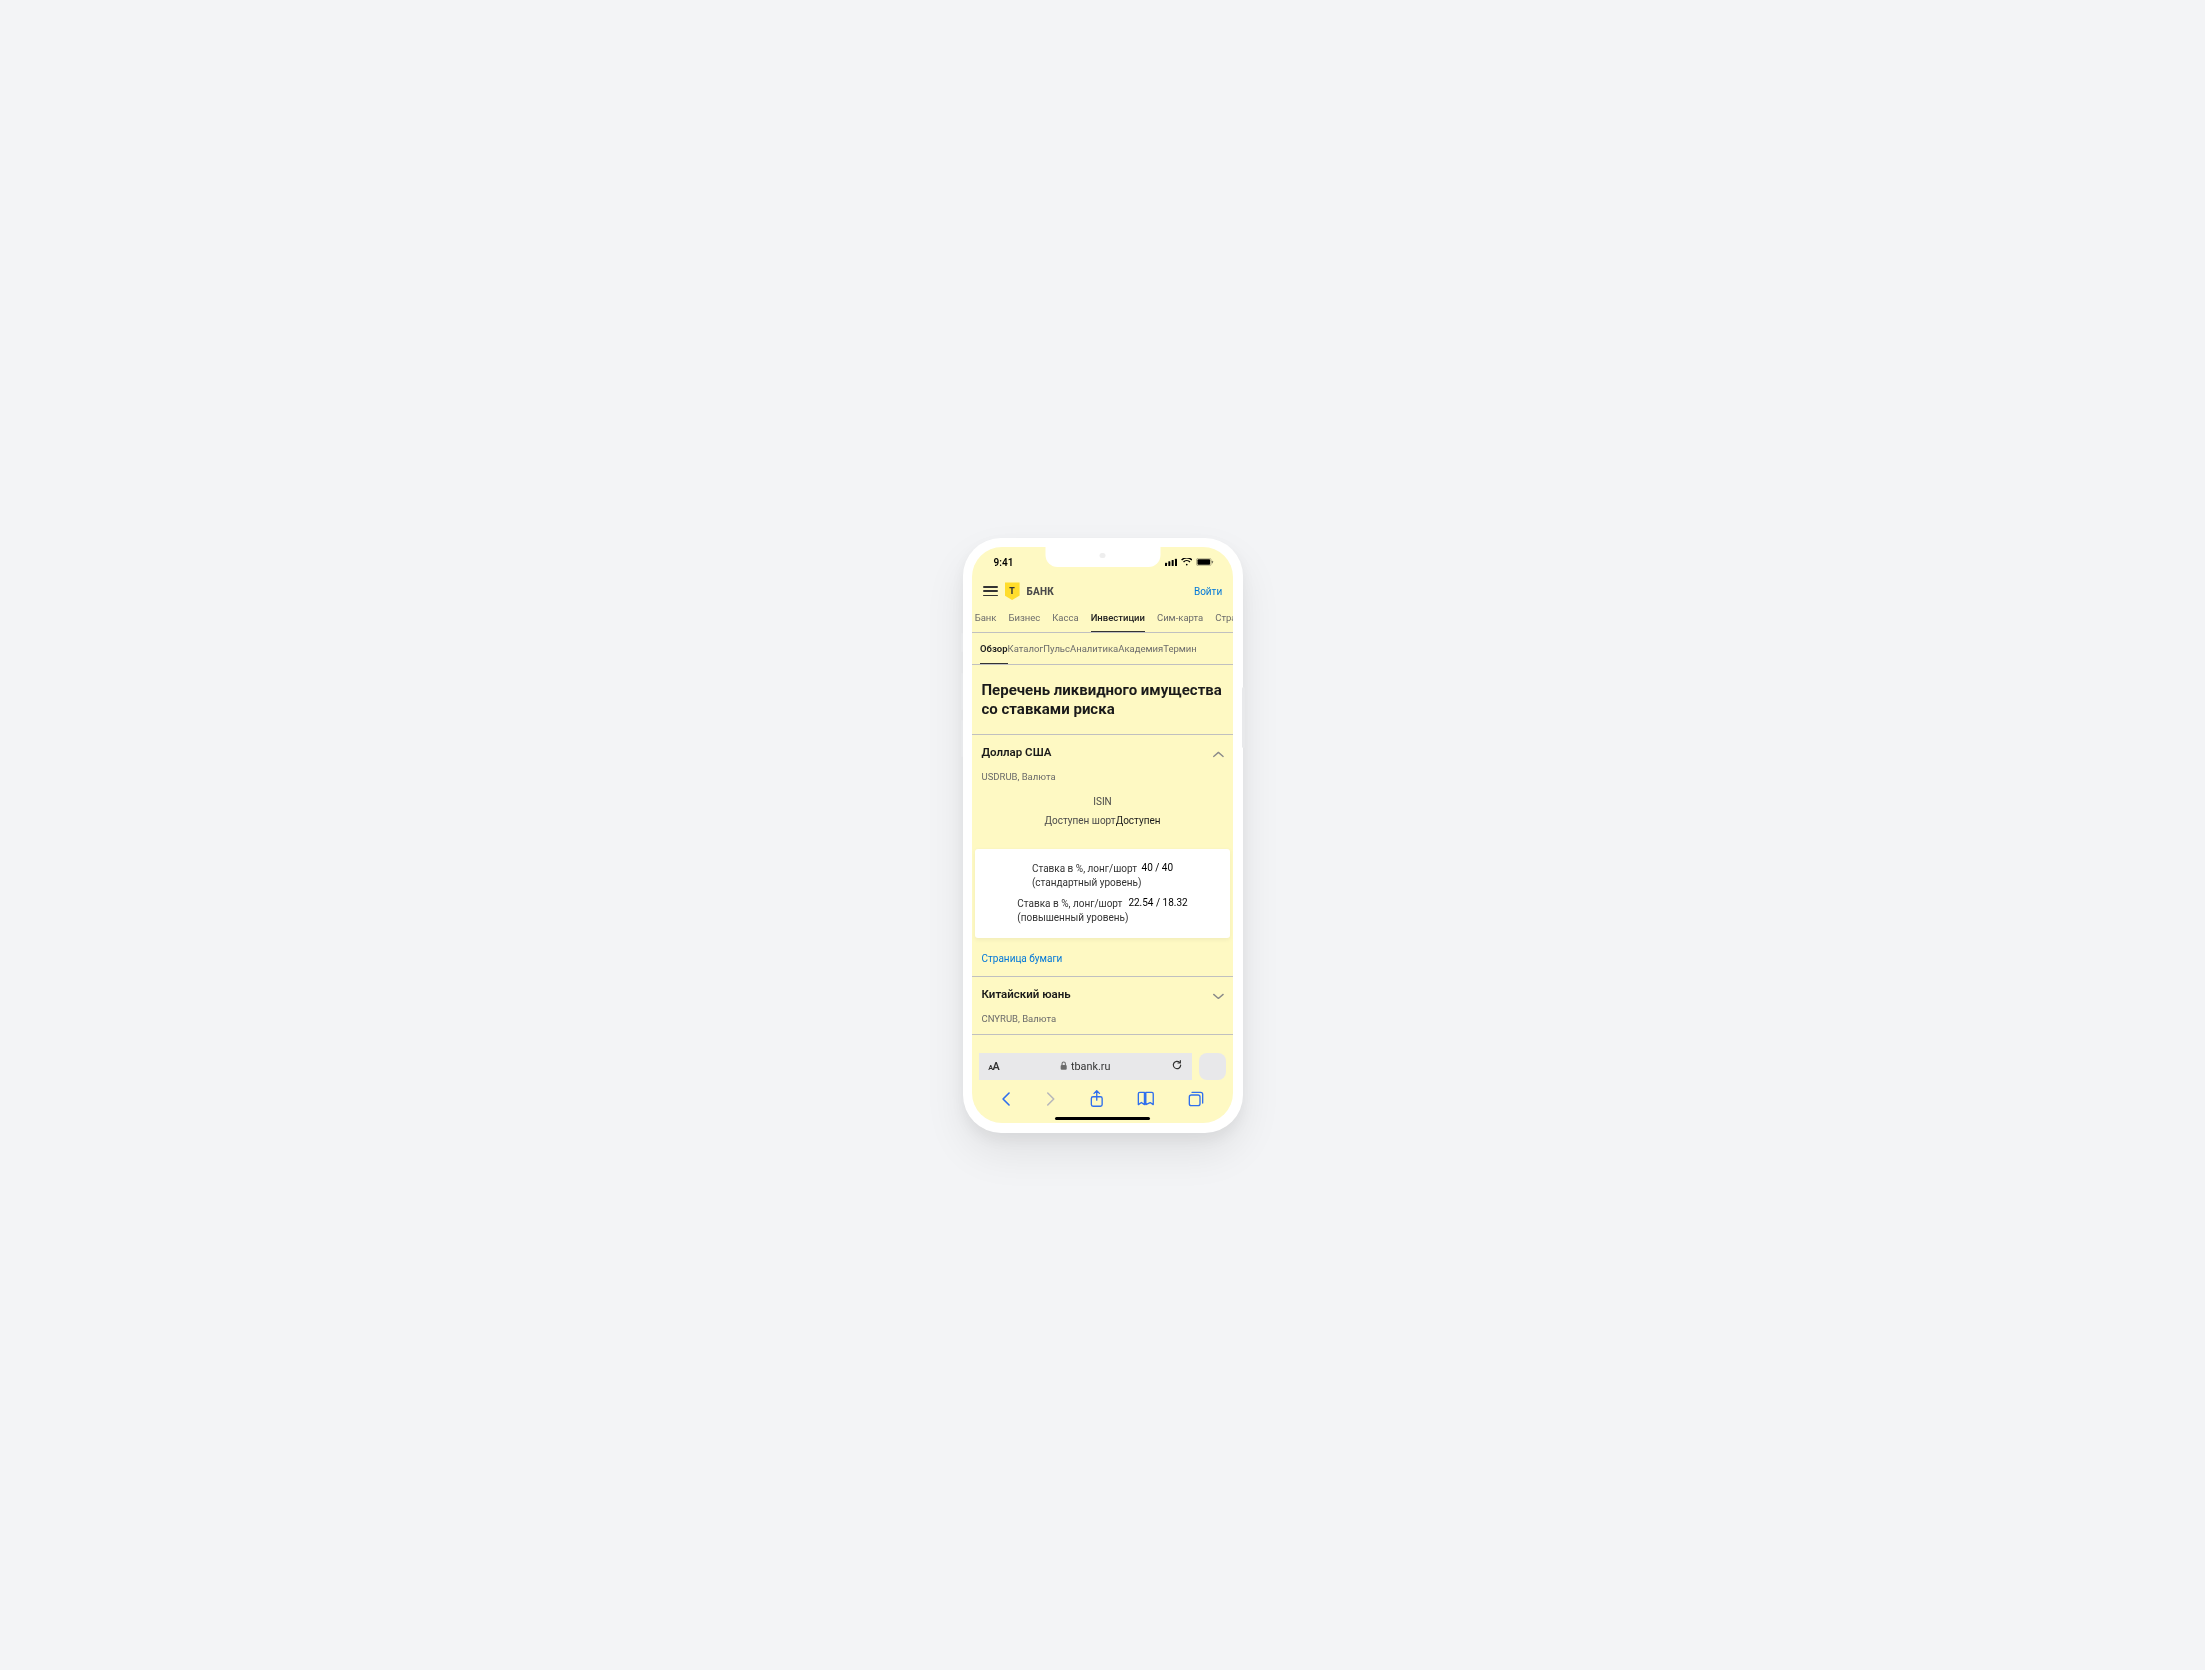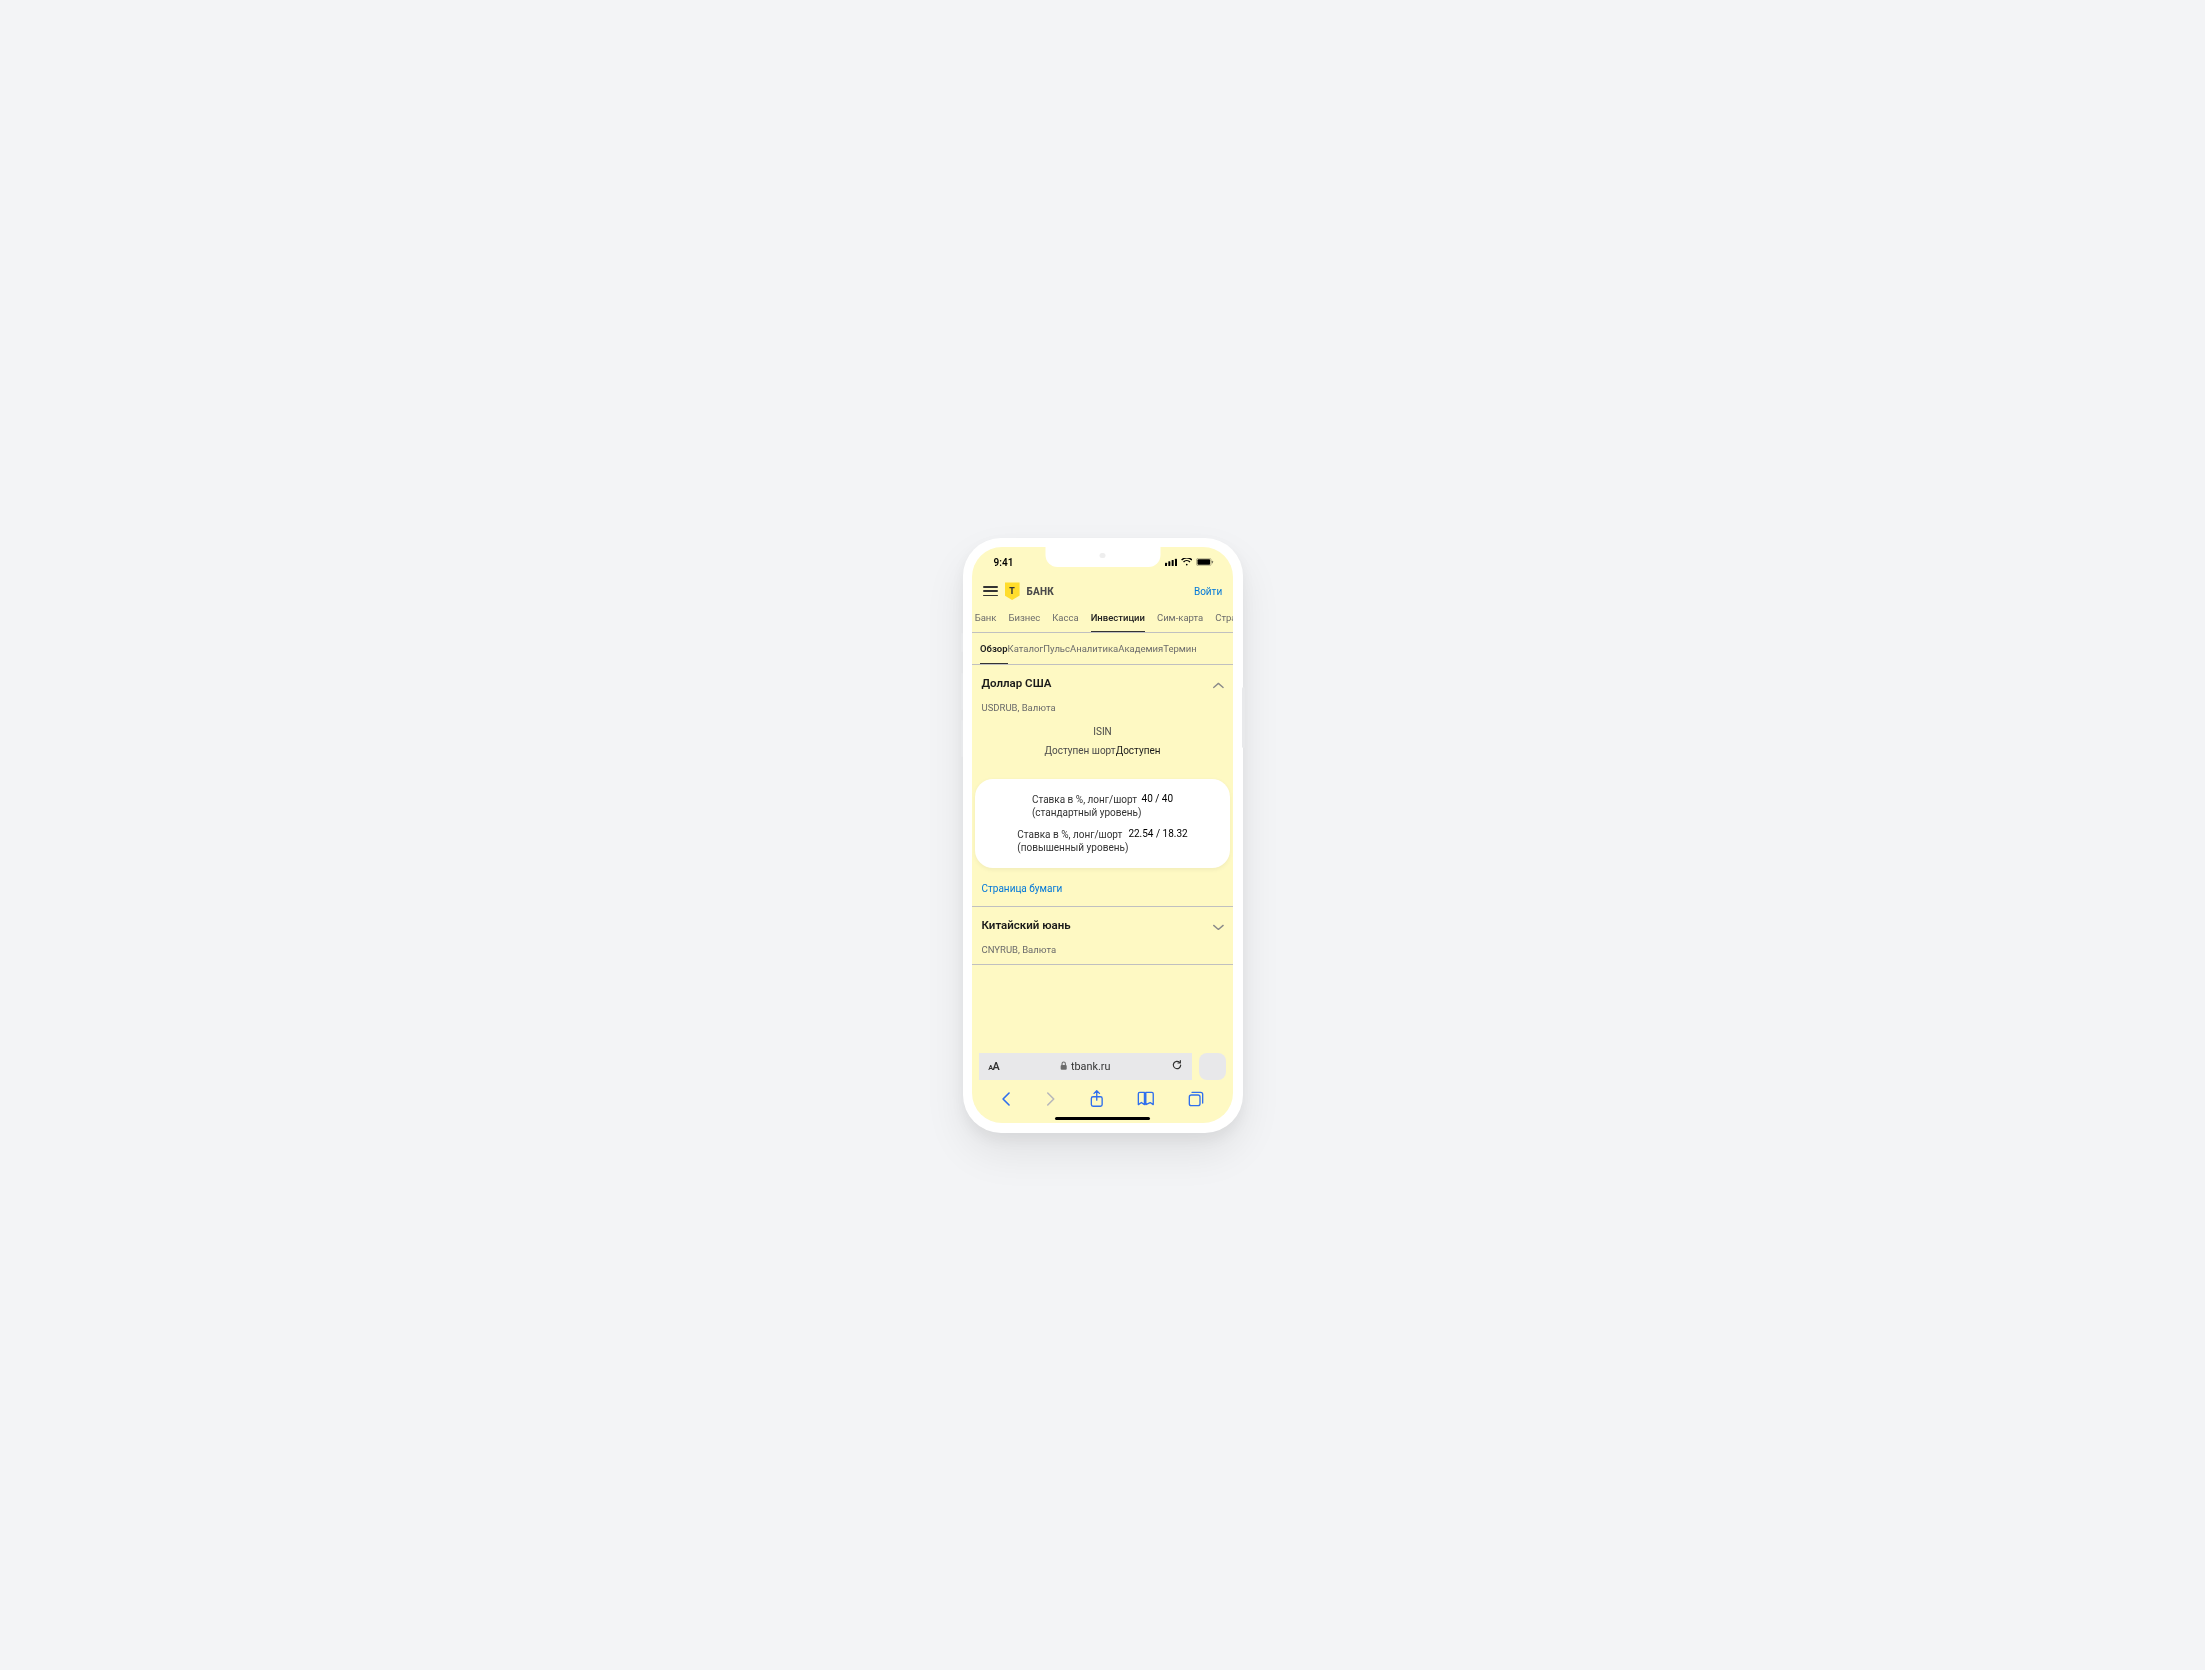--- a/index.html
+++ b/index.html
@@ -109,21 +109,21 @@
     padding:10.8px 9.5px 9.5px 9.5px; display:flex; justify-content:space-between; align-items:flex-start; cursor:pointer;
   }
   .acc-title { font-size:11.5px; font-weight:600; color:#1a1a1a; }
   .acc-sub { font-size:9.5px; color:#6b6b6b; margin-top:12px; }
   .chevron { color:#8a8a8a; margin-top:2.7px; }
   .acc-body { padding:0 9.5px 13.5px 9.5px; }
   .kv-row { display:flex; justify-content:center; padding:4px 0; font-size:10px; }
   .kv-label { color:#4a4a4a; }
   .kv-val { color:#1a1a1a; }
   .highlight-card {
-    background:#fff; margin:5.4px 2.7px 2.7px 2.7px; border-radius:18px; padding:9.5px 8px;
+    background:#fff; margin:5.4px 2.7px 2.7px 2.7px; border-radius:3px; padding:9.5px 8px;
     box-shadow:0 1.4px 4px rgba(0,0,0,0.05);
   }
   .highlight-card .kv-row { padding:4px 0; align-items:flex-start; }
   .highlight-card .kv-label { font-size:10px; color:#333; max-width:62%; line-height:1.35; }
   .highlight-card .kv-val { font-size:10px; color:#000; font-weight:400; }
   .hc-sub { color:#333; font-size:10px; }
   .page-link { color:#0077d9; font-size:10px; padding:12px 9.5px; display:block; cursor:pointer; }
   .browser-bar {
     margin:6.8px 6.8px 0 6.8px; display:flex; align-items:center; gap:6.8px;
   }
@@ -211,20 +211,21 @@
     <div class="subnav-row">
       <span class="nav-item active">Обзор</span>
       <span class="nav-item">Каталог</span>
       <span class="nav-item">Пульс</span>
       <span class="nav-item">Аналитика</span>
       <span class="nav-item">Академия</span>
       <span class="nav-item">Термин</span>
     </div>
 
     <div class="content-scroll">
+      <div class="page-title">Перечень ликвидного имущества со ставками риска</div>
 
       <div class="accordion">
         <div class="acc-header">
           <div>
             <div class="acc-title">Доллар США</div>
             <div class="acc-sub">USDRUB, Валюта</div>
           </div>
           <span class="chevron">
             <svg width="10.8" height="6.8" viewBox="0 0 16 10">
                 <path d="M1 8l7-6 7 6" stroke="#8a8a8a" stroke-width="2" fill="none" stroke-linecap="round" stroke-linejoin="round"></path>

